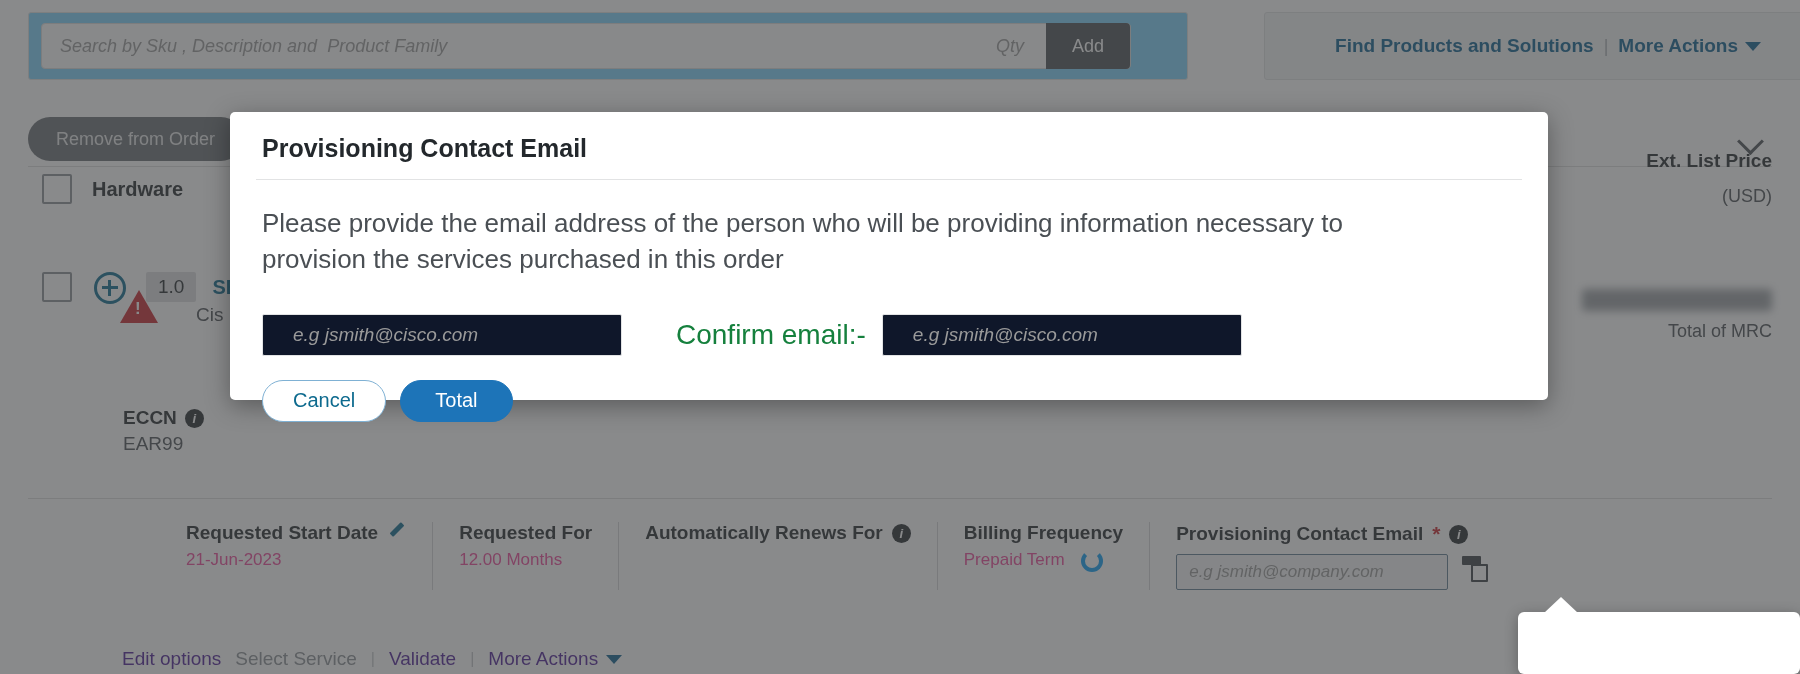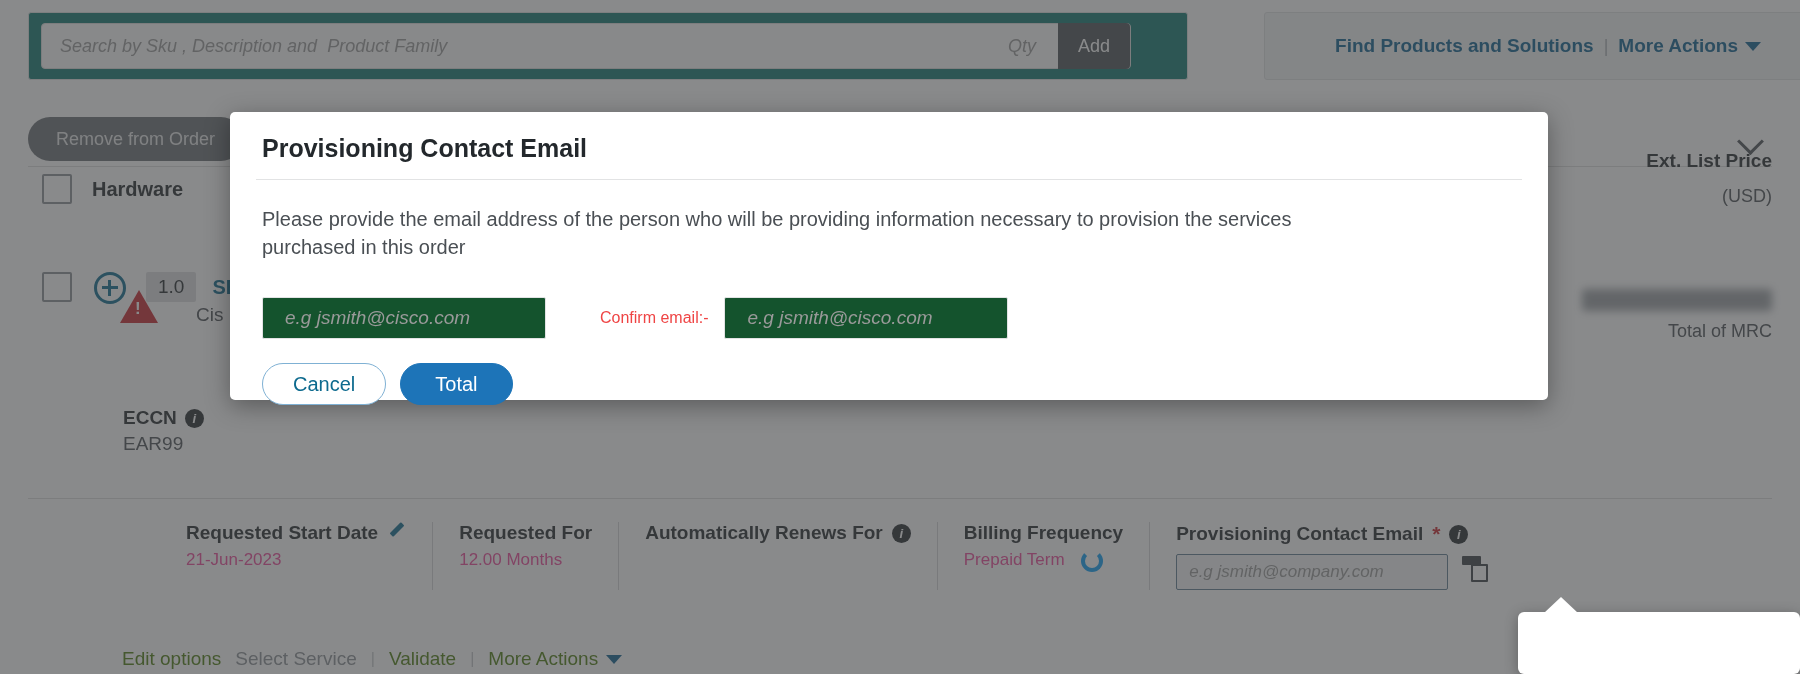--- a/index.html
+++ b/index.html
@@ -9,36 +9,36 @@
     background: #ffffff;
     overflow: hidden;
   }
   #root { position: relative; width: 1800px; height: 674px; background: #fff; }
 
   
   #page { position: absolute; inset: 0; background: #ffffff; }
 
   .search-bar {
     position: absolute; left: 28px; top: 12px; width: 1160px; height: 68px;
-    background: #0f766e; border: 1px solid #e0e1e2; border-radius: 3px;
+    background: #7dd3fc; border: 1px solid #e0e1e2; border-radius: 3px;
     display: flex; align-items: center;
   }
   .search-inner {
     margin-left: 12px; width: 1090px; height: 46px; background: #fbfbfb;
     border: 1px solid #dcdcdc; border-radius: 4px; display: flex; align-items: center;
   }
   .search-input {
     flex: 1; border: 0; background: transparent; outline: none;
     font-size: 18px; font-style: italic; color: #9a9a9a;
     font-family: "Liberation Sans", sans-serif; padding-left: 18px;
   }
   .search-input::placeholder { color: #9a9a9a; font-style: italic; }
   .qty-label { font-size: 18px; font-style: italic; color: #9a9a9a; padding-right: 22px; }
   .add-btn {
-    width: 72px; height: 46px; background: #4a4f54; color: #fff; border: 0;
+    width: 84px; height: 46px; background: #4a4f54; color: #fff; border: 0;
     border-radius: 0 4px 4px 0; font-size: 18px; cursor: pointer;
     font-family: "Liberation Sans", sans-serif;
   }
 
   .top-links {
     position: absolute; left: 1264px; top: 12px; width: 568px; height: 68px;
     background: #f2f3f4; border: 1px solid #e0e1e2; border-radius: 3px;
     display: flex; align-items: center; justify-content: center; gap: 10px;
   }
   .top-link { color: #0d5f8e; font-size: 19px; font-weight: bold; text-decoration: none; cursor: pointer; }
@@ -123,47 +123,47 @@
   }
   .pce-input::placeholder { color: #9a9a9a; font-style: italic; }
   .pce-row { display: flex; align-items: flex-end; gap: 14px; }
   .copy-icon { width: 26px; height: 24px; position: relative; margin-bottom: 10px; cursor: pointer; }
   .copy-icon::before { content: ""; position: absolute; left: 0; top: 0; width: 19px; height: 9px;
                        background: #3b4044; border-radius: 1px; }
   .copy-icon::after { content: ""; position: absolute; left: 9px; top: 8px; width: 13px; height: 14px;
                       border: 2px solid #3b4044; border-radius: 1px; background: transparent; }
 
   .footer-links { position: absolute; left: 122px; top: 648px; display: flex; align-items: center; gap: 14px; }
-  .f-link { font-size: 19px; color: #4d7c0f; cursor: pointer; }
+  .f-link { font-size: 19px; color: #4c1d95; cursor: pointer; }
   .f-link.disabled { color: #8b9095; cursor: default; }
   .f-sep { color: #c3c6c8; }
   .caret-sm { display: inline-block; width: 0; height: 0; margin-left: 8px;
               border-left: 8px solid transparent; border-right: 8px solid transparent;
               border-top: 9px solid #0d5f8e; vertical-align: middle; }
 
   
   #dim { position: absolute; inset: 0; background: rgba(64,66,68,0.62); }
 
   
   .modal {
     position: absolute; left: 230px; top: 112px; width: 1318px; height: 288px;
     background: #fff; border-radius: 5px; box-shadow: 0 6px 24px rgba(0,0,0,.35);
     padding: 22px 32px 0 32px;
   }
   .modal-title { font-size: 25px; font-weight: bold; color: #23282c; padding-bottom: 16px; }
   .modal-divider { height: 1px; background: #e2e3e4; margin: 0 -6px; }
-  .modal-body { font-size: 20px; color: #4a4f54; line-height: 1.38; padding-top: 26px; max-width: 1090px; }
+  .modal-body { font-size: 26px; color: #4a4f54; line-height: 1.38; padding-top: 26px; max-width: 1090px; }
   .modal-form { display: flex; align-items: center; margin-top: 36px; }
   .m-input {
-    width: 284px; height: 42px; background: #14532d; border: 1px solid #e2e3e4;
-    border-radius: 2px; padding: 0 22px; font-size: 19px; font-style: italic;
+    width: 360px; height: 42px; background: #0f172a; border: 1px solid #e2e3e4;
+    border-radius: 2px; padding: 0 30px; font-size: 19px; font-style: italic;
     color: #9a9a9a; outline: none; font-family: "Liberation Sans", sans-serif;
   }
   .m-input::placeholder { color: #9a9a9a; font-style: italic; }
-  .m-label { font-size: 16px; color: #ef4444; margin: 0 16px 0 54px; }
+  .m-label { font-size: 28px; color: #15803d; margin: 0 16px 0 54px; }
   .modal-actions { display: flex; gap: 14px; margin-top: 24px; }
   .btn-cancel {
     height: 42px; padding: 0 30px; border-radius: 21px; background: #fff;
     border: 1px solid #7fb1d4; color: #0d6a8e; font-size: 20px; cursor: pointer;
     font-family: "Liberation Sans", sans-serif;
   }
   .btn-save {
     height: 42px; padding: 0 34px; border-radius: 21px; background: #1d74b8;
     border: 1px solid #1d74b8; color: #fff; font-size: 20px; cursor: pointer;
     font-family: "Liberation Sans", sans-serif;

